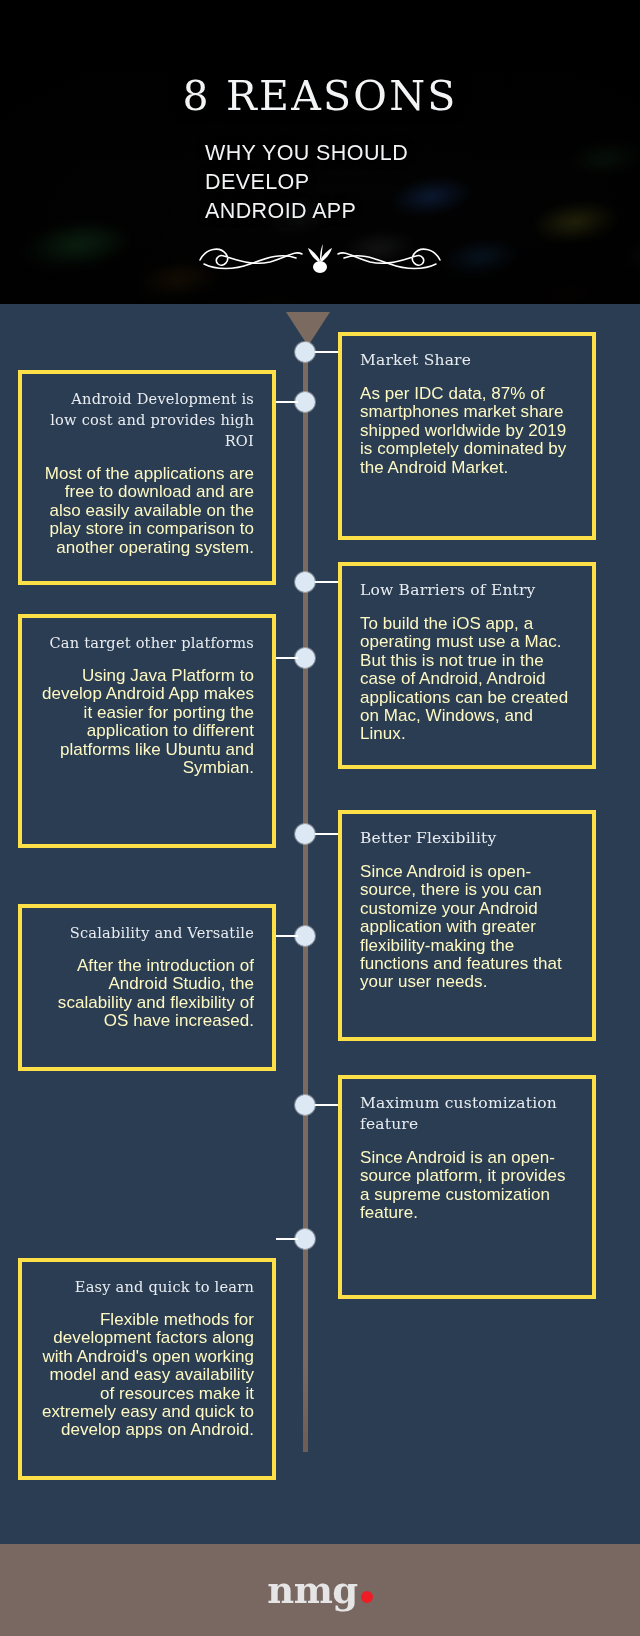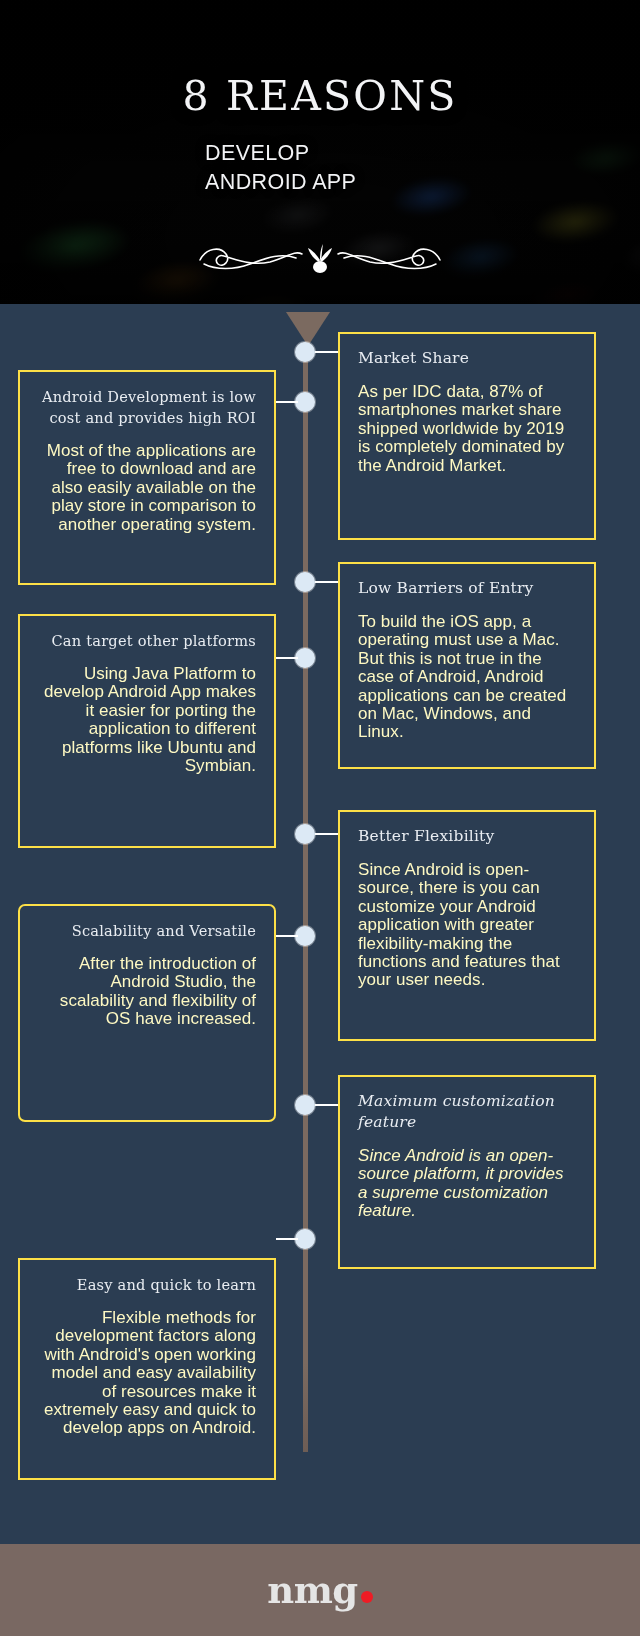--- a/index.html
+++ b/index.html
@@ -93,21 +93,21 @@
     background:#dce9f5; left:295px;
     box-shadow:0 0 0 1px rgba(255,255,255,.35);
   }
   .connector {
     position:absolute; height:2px; background:#ffffff;
   }
 
   
   .card {
     position:absolute;
-    border:2px solid #fde047;
+    border:4px solid #fde047;
     background:#2b3d52;
     padding:14px 18px;
   }
   .card.left  { width:258px; left:18px;  text-align:right; }
   .card.right { width:258px; left:338px; text-align:left;  }
 
   .card h3 {
     font-family:"DejaVu Serif", serif;
     font-weight:400;
     font-size:15.5px;
@@ -149,20 +149,21 @@
 
 <div id="header">
   <div class="photo">
     <div class="glass"></div>
     <div class="vignette"></div>
   </div>
 
   <div id="title">8 REASONS</div>
 
   <div id="subtitle">
+    <div>WHY YOU SHOULD</div>
     <div>DEVELOP</div>
     <div>ANDROID APP</div>
   </div>
 
   <svg id="flourish" viewBox="0 0 260 46">
     <g fill="none" stroke="#ffffff" stroke-width="1.6" stroke-linecap="round">
       <path d="M10 28 C 16 16, 30 14, 36 22 C 41 29, 33 36, 28 32 C 24 28, 28 22, 34 24 C 48 28, 62 34, 80 30 C 96 26, 104 18, 112 22"></path>
       <path d="M14 32 C 26 38, 44 38, 60 32 C 74 27, 90 20, 106 26"></path>
       <path d="M250 28 C 244 16, 230 14, 224 22 C 219 29, 227 36, 232 32 C 236 28, 232 22, 226 24 C 212 28, 198 34, 180 30 C 164 26, 156 18, 148 22"></path>
       <path d="M246 32 C 234 38, 216 38, 200 32 C 186 27, 170 20, 154 26"></path>
@@ -223,26 +224,26 @@
   <div class="card left" style="top:302px; height:234px;">
     <h3>Can target other platforms</h3>
     <p>Using Java Platform to develop Android App makes it easier for porting the application to different platforms like Ubuntu and Symbian.</p>
   </div>
 
   <div class="card right" style="top:498px; height:231px;">
     <h3>Better Flexibility</h3>
     <p>Since Android is open-source, there is you can customize your Android application with greater flexibility-making the functions and features that your user needs.</p>
   </div>
 
-  <div class="card left" style="top:592px; height:218px;border-radius:7px;">
+  <div class="card left" style="top:592px; height:167px;">
     <h3>Scalability and Versatile</h3>
     <p>After the introduction of Android Studio, the scalability and flexibility of OS have increased.</p>
   </div>
 
-  <div class="card right" style="top:763px; height:194px;font-style:italic;">
+  <div class="card right" style="top:763px; height:224px;">
     <h3>Maximum customization feature</h3>
     <p>Since Android is an open-source platform, it provides a supreme customization feature.</p>
   </div>
 
   <div class="card left" style="top:946px; height:222px;">
     <h3>Easy and quick to learn</h3>
     <p>Flexible methods for development factors along with Android's open working model and easy availability of resources make it extremely easy and quick to develop apps on Android.</p>
   </div>
 
 </div>

